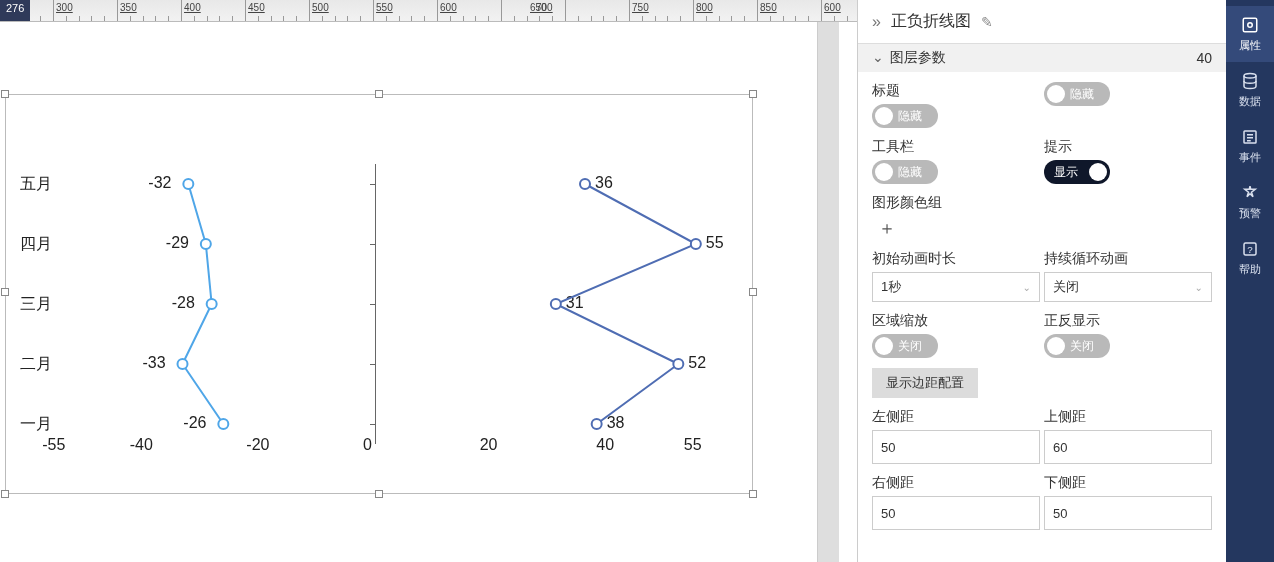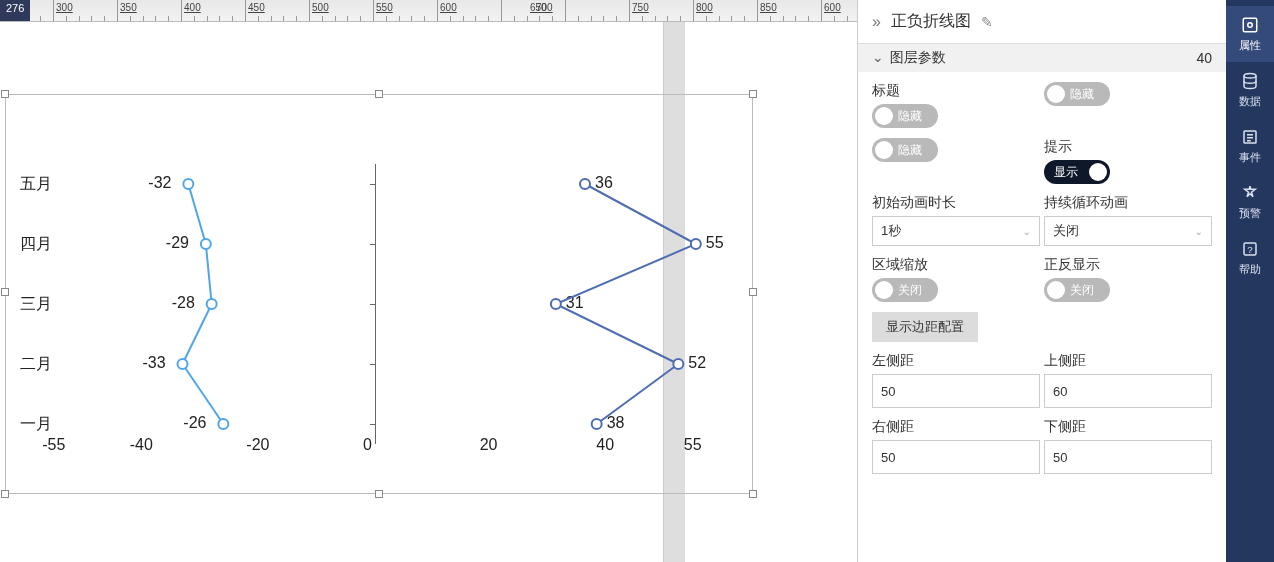--- a/index.html
+++ b/index.html
@@ -7,21 +7,21 @@
 
 
 .ruler { position: absolute; top: 0; left: 0; right: 0; height: 22px; background: linear-gradient(#e8e8e8,#f2f2f2); border-bottom: 1px solid #bbb; font-size: 10px; color: #555; overflow: hidden; }
 .ruler-inner { position: relative; height: 100%; }
 .ruler-tick { position: absolute; top: 0; height: 22px; border-left: 1px solid #999; }
 .ruler-tick.minor { height: 6px; top: 16px; }
 .ruler-label { position: absolute; top: 2px; font-size: 10px; color: #444; text-decoration: underline; }
 .ruler-badge { position: absolute; left: 0; top: 0; height: 22px; padding: 2px 6px; background: #2f3a5a; color: #fff; font-size: 11px; }
 
 
-.canvas { position: absolute; top: 22px; left: 0; width: 685px; height: 540px; background: #fff; padding-left: 41px; }
+.canvas { position: absolute; top: 22px; left: 0; width: 839px; height: 540px; background: #fff; padding-left: 41px; }
 .sel-box { position: absolute; border: 1px solid #bbb; }
 .handle { position: absolute; width: 8px; height: 8px; border: 1px solid #888; background: #fff; }
 .canvas-edge { position: absolute; top: 0; bottom: 0; right: 0; width: 22px; background: #dedede; border-left: 1px solid #ccc; }
 
 
 .chart { position: absolute; }
 .cat-label, .tick-label, .val-label { position: absolute; font-size: 16px; color: #222; }
 .tick-label { font-size: 16px; }
 .axis-line { position: absolute; background: #666; }
 .axis-tick { position: absolute; background: #666; }
@@ -230,34 +230,42 @@
       <div class="col">
         <div class="toggle off">
             <div class="knob"></div>
             <span class="tlabel">隐藏</span>
           </div>
       </div>
     </div>
 
     <div class="row">
       <div class="col">
+        <span class="lbl">工具栏</span>
         <div class="toggle off">
             <div class="knob"></div>
             <span class="tlabel">隐藏</span>
           </div>
       </div>
       <div class="col">
         <span class="lbl">提示</span>
         <div class="toggle on">
             <div class="knob"></div>
             <span class="tlabel">显示</span>
           </div>
       </div>
     </div>
 
+    <div class="row">
+      <div class="col">
+        <span class="lbl">图形颜色组</span>
+        <div class="plus-box">＋</div>
+      </div>
+      <div class="col"></div>
+    </div>
 
     <div class="row">
       <div class="col">
         <span class="lbl">初始动画时长</span>
         <div class="select">
             <span>1秒</span>
             <span class="caret">⌄</span>
           </div>
       </div>
       <div class="col">

